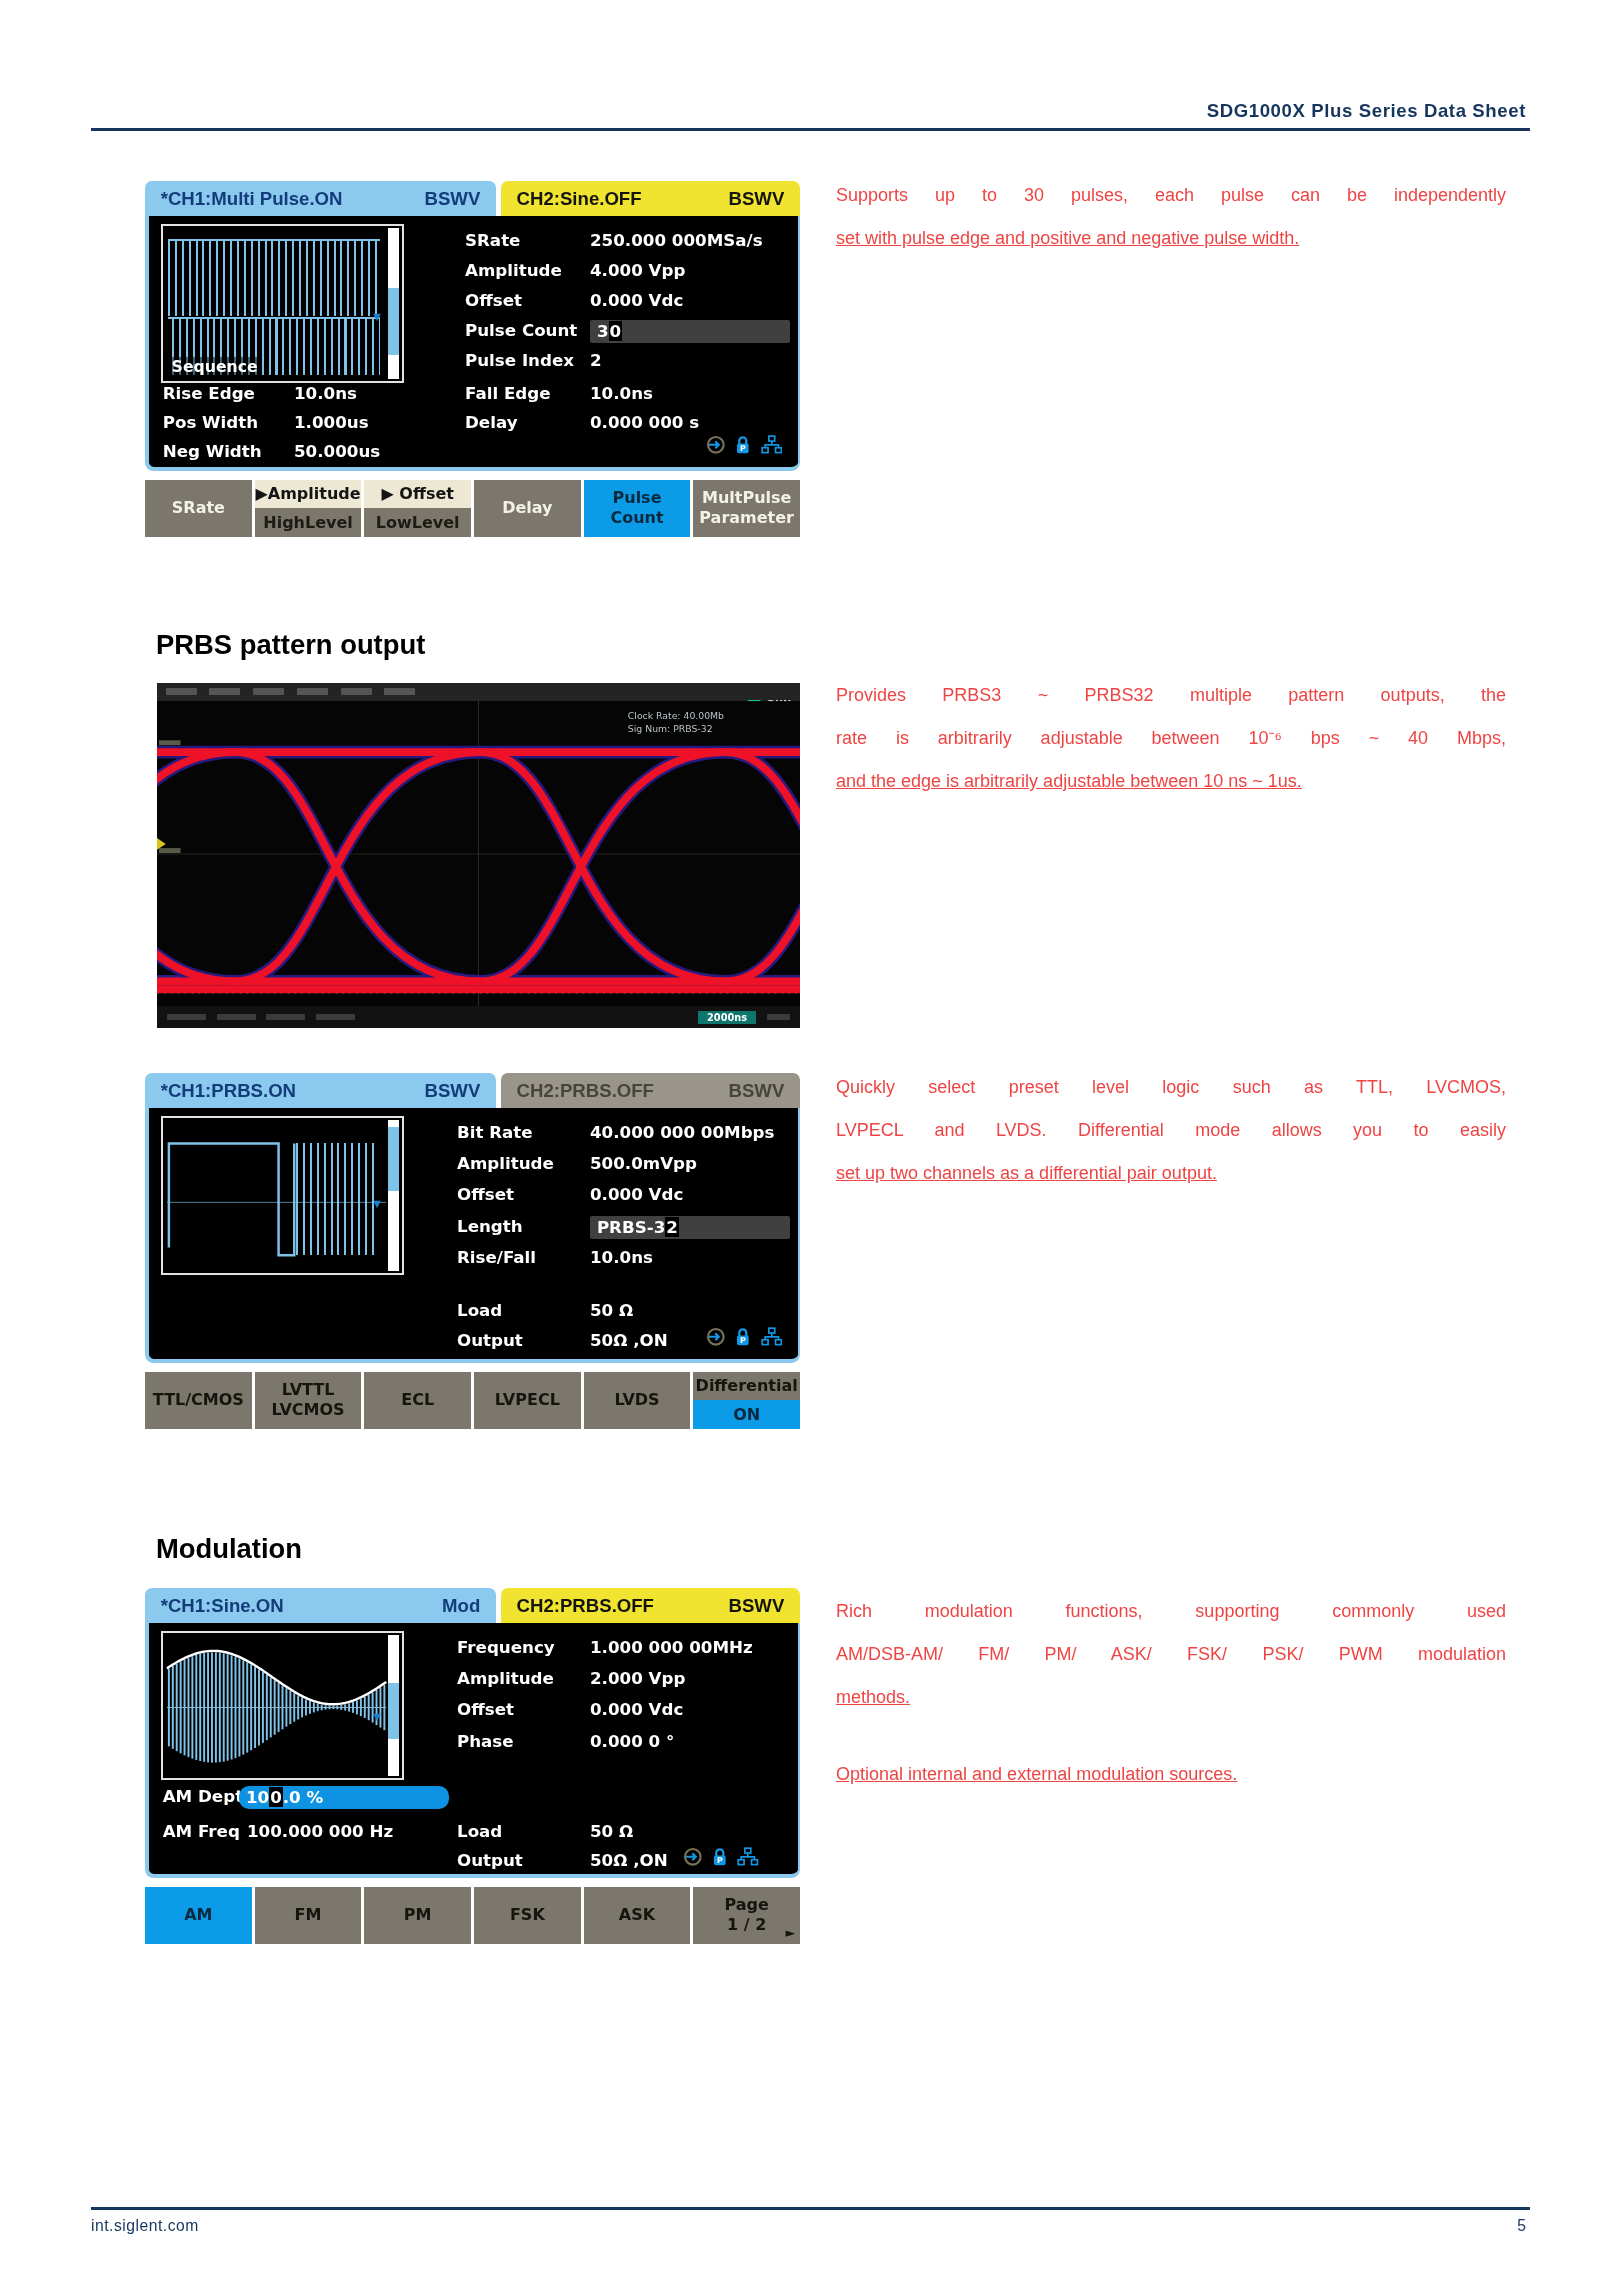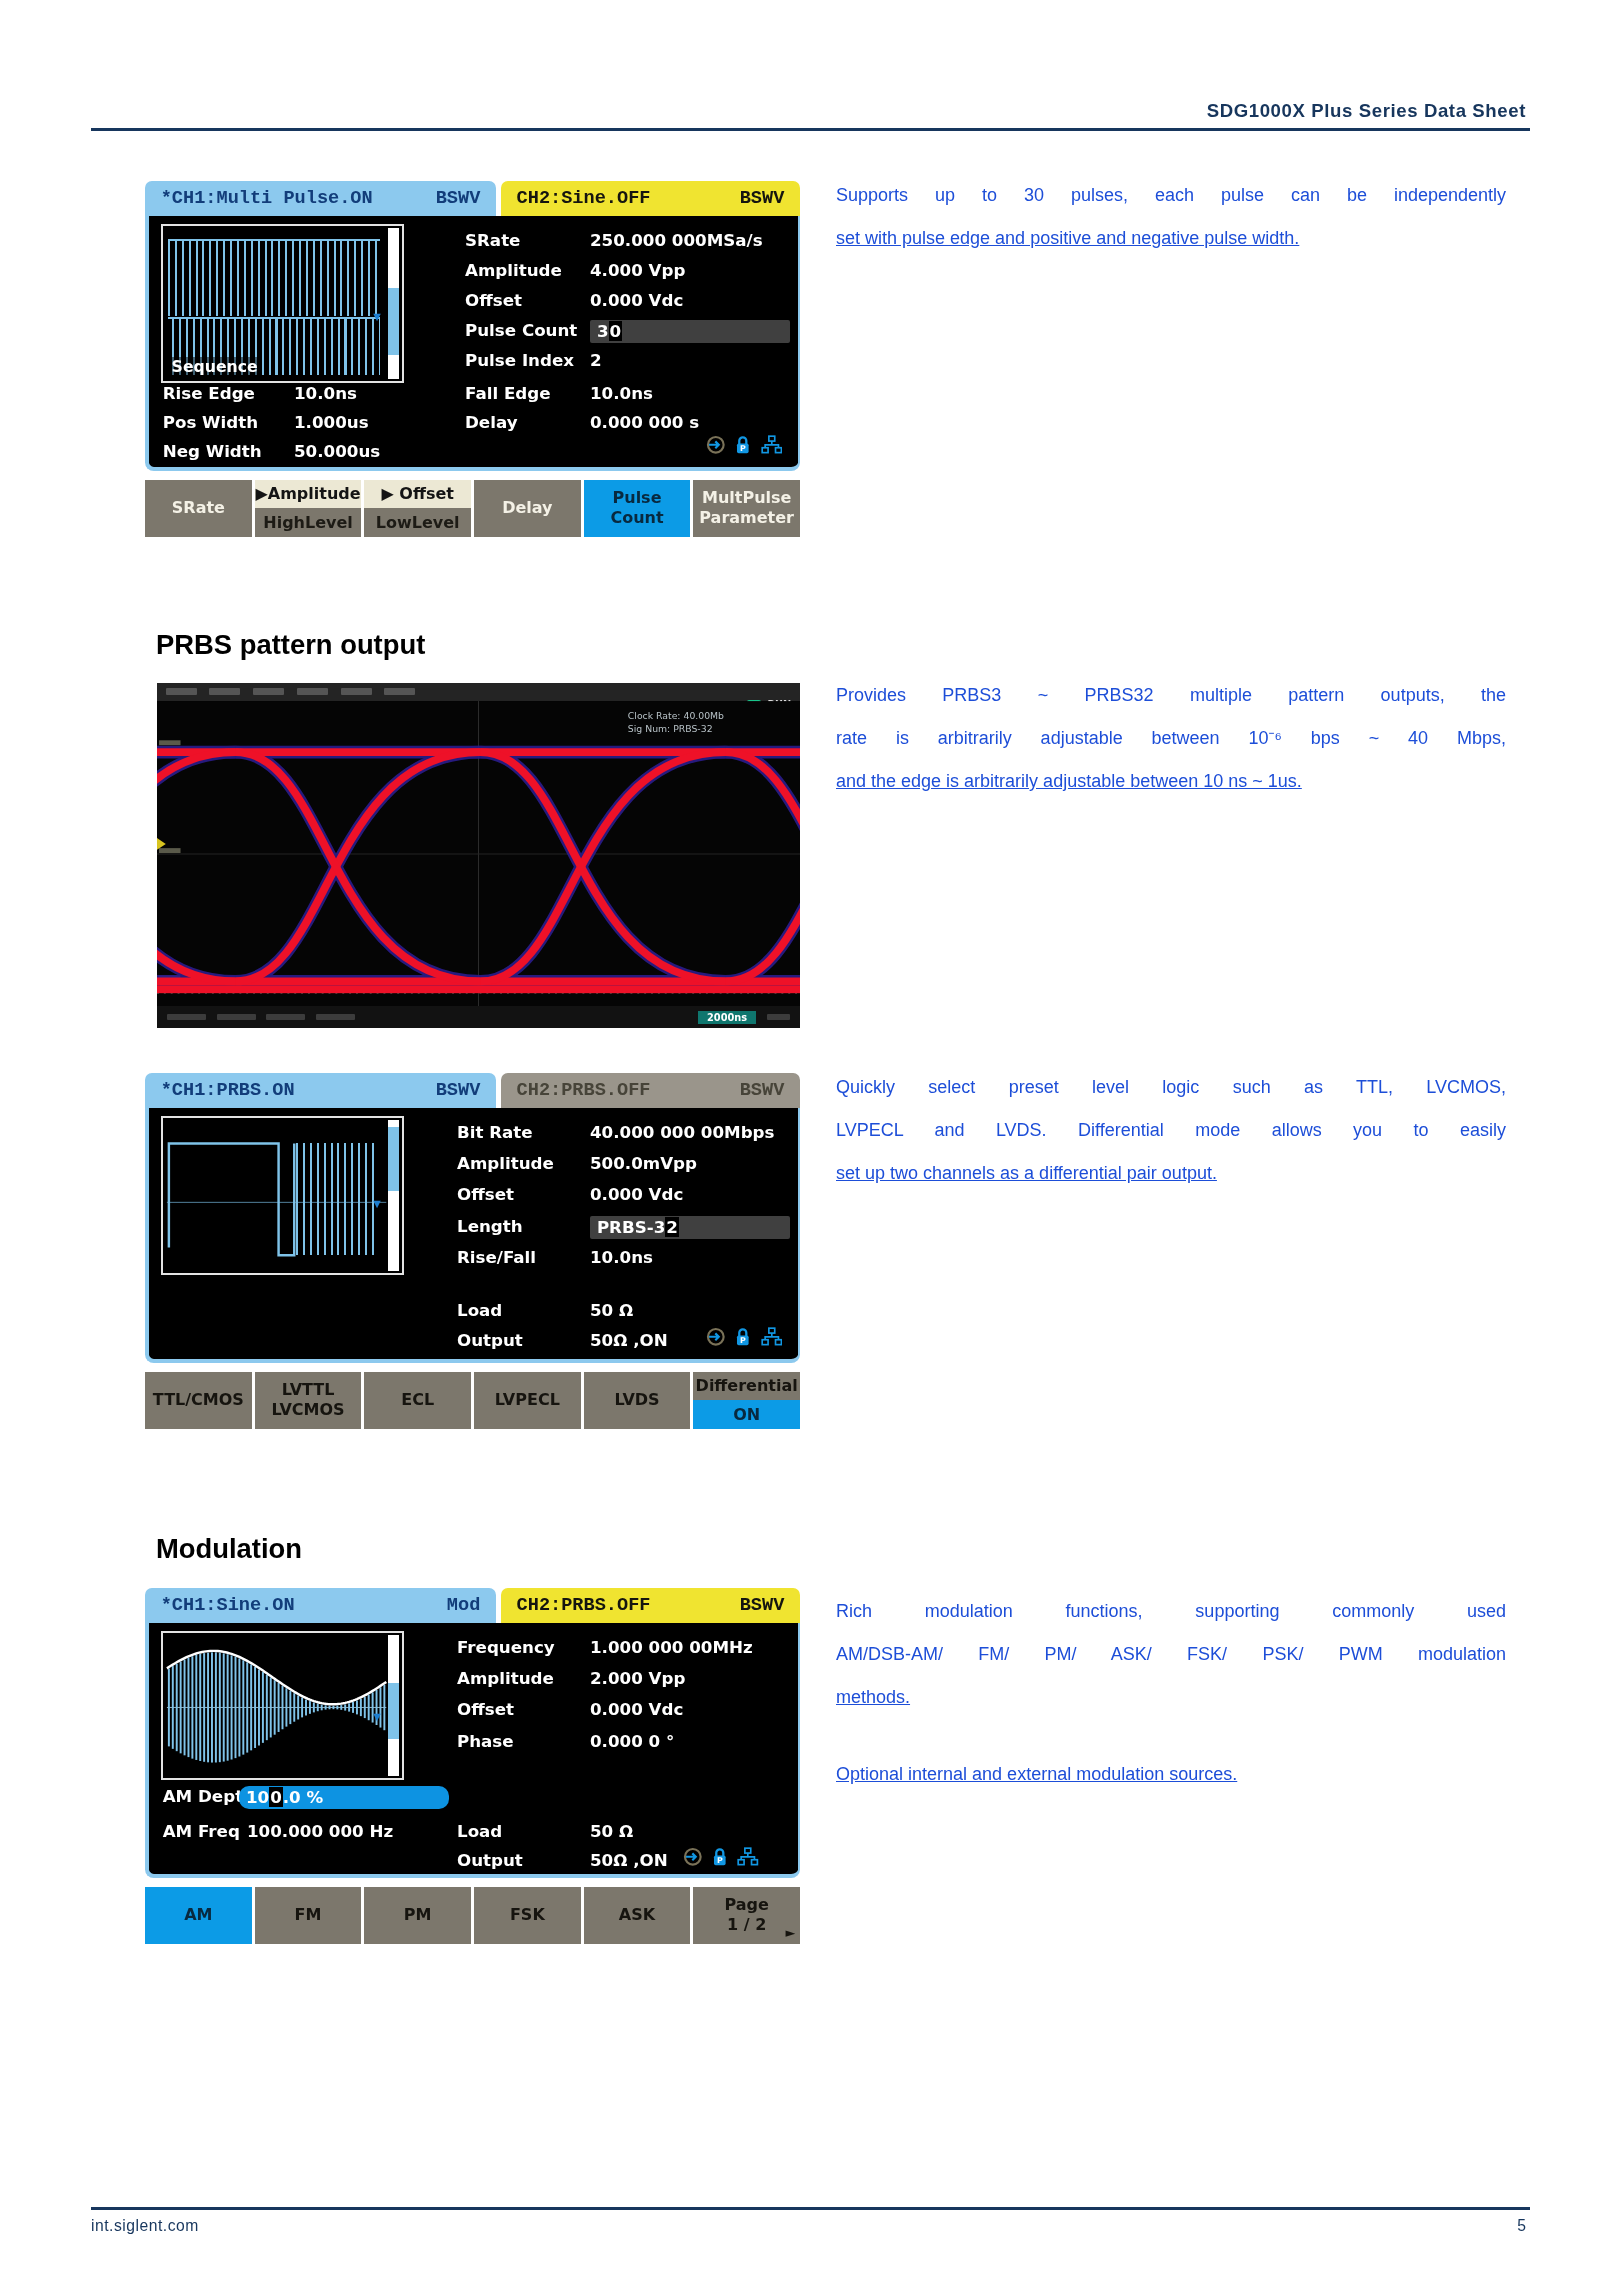--- a/index.html
+++ b/index.html
@@ -7,29 +7,29 @@
        font-family:"Liberation Sans",sans-serif;overflow:hidden;}
 
   
   .hdr-title{position:absolute;top:100px;right:95px;color:#17365d;font-size:18.6px;
              font-weight:bold;letter-spacing:0.6px;}
   .rule{position:absolute;left:91px;width:1439px;height:2.9px;background:#17365d;}
   .foot-site{position:absolute;left:91px;top:2217px;color:#17365d;font-size:15.7px;letter-spacing:0.5px;}
   .foot-page{position:absolute;right:95px;top:2217px;color:#17365d;font-size:15.7px;}
 
   .h2{position:absolute;left:156px;color:#000;font-size:27.4px;font-weight:bold;}
-  .para{position:absolute;left:836px;width:670px;color:#1d4ed8;font-size:18px;line-height:43px;}
+  .para{position:absolute;left:836px;width:670px;color:#ef4444;font-size:18px;line-height:43px;}
   .jline{text-align:justify;text-align-last:justify;}
   .jlast{text-align:left;text-align-last:left;text-decoration:underline;}
 
   
   .fg{position:absolute;width:655px;}
   .fg-tabs{display:flex;height:35px;}
   .fg-tab{display:flex;align-items:center;justify-content:space-between;
-          padding:0 15.7px;font-family:Liberation Mono, monospace;font-weight:bold;font-size:18.6px;
+          padding:0 15.7px;font-family:Liberation Sans, sans-serif;font-weight:bold;font-size:18.6px;
           border-radius:6.9px 6.9px 0 0;box-sizing:border-box;}
   .tab1{width:351px;background:#8cc9ee;color:#123d7a;}
   .tab2{flex:1;margin-left:4.9px;}
   .tab-yellow{background:#f0e430;color:#15150f;}
   .tab-gray{background:#9a958b;color:#474439;}
   .fg-screen{position:relative;height:255px;background:#000;box-sizing:border-box;
              border-left:4.9px solid #8cc9ee;border-right:2.9px solid #8cc9ee;border-bottom:4.9px solid #8cc9ee;
              border-radius:0 0 8.8px 8.8px;}
   .prow{position:absolute;left:0;right:0;height:25.5px;font-family:"DejaVu Sans",sans-serif;
         font-weight:bold;font-size:16.7px;color:#fff;white-space:nowrap;}

